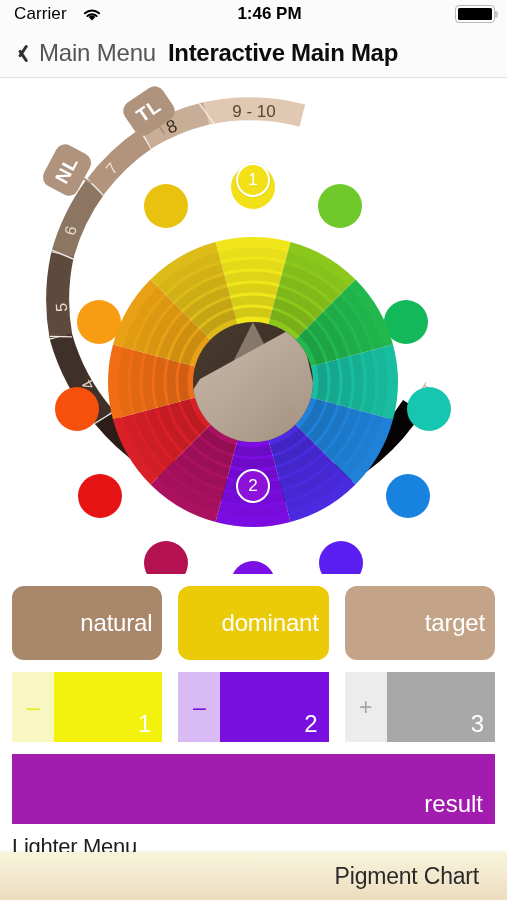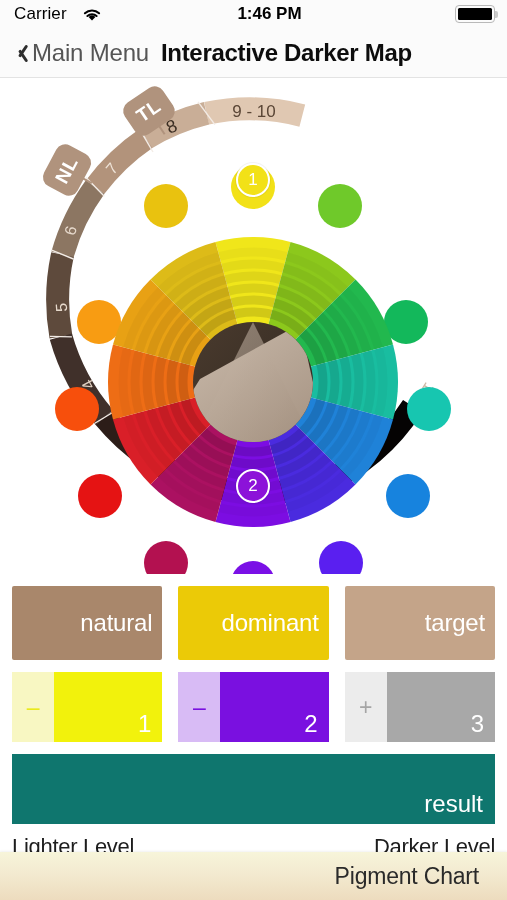--- a/index.html
+++ b/index.html
@@ -34,21 +34,21 @@
     position:absolute; right:-4px; top:5px; width:3px; height:7px;
     background:#c9c9c9; border-radius:0 2px 2px 0;
   }
 
   
   .navbar {
     position:absolute; left:0; top:28px; width:507px; height:50px;
     background:#fbfbfb; border-bottom:1px solid #e3e3e3;
     display:flex; align-items:center; padding-left:14px;
   }
-  .back-btn { display:flex; align-items:center; gap:5px; cursor:pointer; }
+  .back-btn { display:flex; align-items:center; gap:12px; cursor:pointer; }
   .chev {
     width:13px; height:24px; position:relative;
   }
   .chev:before, .chev:after {
     content:""; position:absolute; left:4px; width:3px; height:14px;
     background:#2e2e2e; border-radius:2px;
   }
   .chev:before { top:1px; transform:rotate(34deg); transform-origin:bottom left; }
   .chev:after  { top:10px; transform:rotate(-34deg); transform-origin:top left; }
   .back-label { font-size:24px; color:#555; letter-spacing:-.2px; }
@@ -79,21 +79,21 @@
     color:#fff; font-size:17px; font-weight:500;
     box-shadow:0 0 0 1px rgba(0,0,0,.05);
   }
   #sel-1 { left:236px; top:84px; background:#f2e117; }
   #sel-2 { left:236px; top:390px; background:#8c12d9; }
 
   
   .panel { position:absolute; left:0; width:507px; }
   .row-top { top:586px; height:74px; display:flex; gap:16px; padding:0 12px; }
   .sw-big {
-    flex:1; position:relative; border-radius:2px;
+    flex:1; position:relative; border-radius:12px;
     display:flex; align-items:center; justify-content:flex-end;
     padding-right:10px;
   }
   .sw-big span { color:#fff; font-size:24px; letter-spacing:-.2px; }
 
   .row-mid { top:672px; height:70px; display:flex; gap:16px; padding:0 12px; }
   .sw-pig { flex:1; display:flex; position:relative; }
   .sw-pig .pm {
     width:28%; display:flex; align-items:center; justify-content:center;
     font-size:23px; font-weight:300; line-height:.9;
@@ -149,21 +149,21 @@
         <div class="batt-cap"></div>
       </div>
     </div>
   </div>
 
   <div class="navbar">
     <div class="back-btn">
       <div class="chev"></div>
       <div class="back-label">Main Menu</div>
     </div>
-    <div class="nav-title">Interactive Darker Map</div>
+    <div class="nav-title">Interactive Main Map</div>
   </div>
 
   <div class="wheel-area">
 
     <svg class="wheel-svg" width="507" height="495" viewBox="0 0 507 495">
       <defs>
         <clipPath id="clipInner">
             <circle cx="253" cy="243" r="145"></circle>
           </clipPath>
         <linearGradient id="gdark" x1="0" y1="0" x2="1" y2="1">
@@ -321,26 +321,25 @@
     </div>
 
     <div class="sw-pig">
       <div class="pm" style="background:#ececec;color:#a5a5a5">+</div>
       <div class="pc" style="background:#a8a8a8">
         <span>3</span>
       </div>
     </div>
   </div>
 
-  <div class="result-bar" style="background:#0f766e">
+  <div class="result-bar" style="background:#a21caf">
     <span>result</span>
   </div>
 
   <div class="level-row">
-    <div>Lighter Level</div>
-    <div>Darker Level</div>
+    <div>Lighter Menu</div>
   </div>
 
   <div class="sheet">
     <div class="sheet-title">Pigment Chart</div>
   </div>
 
 </div>
 
 </body></html>

